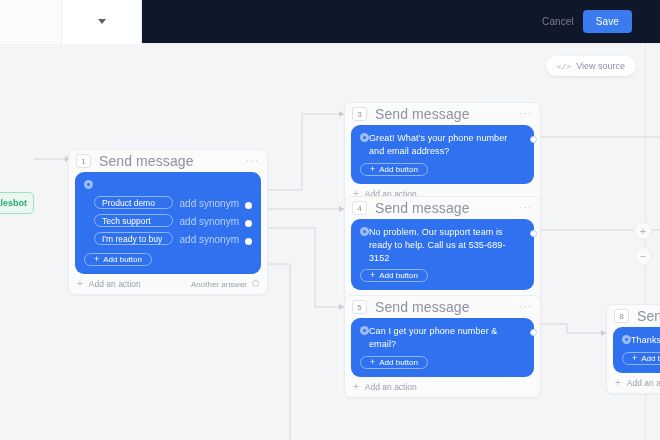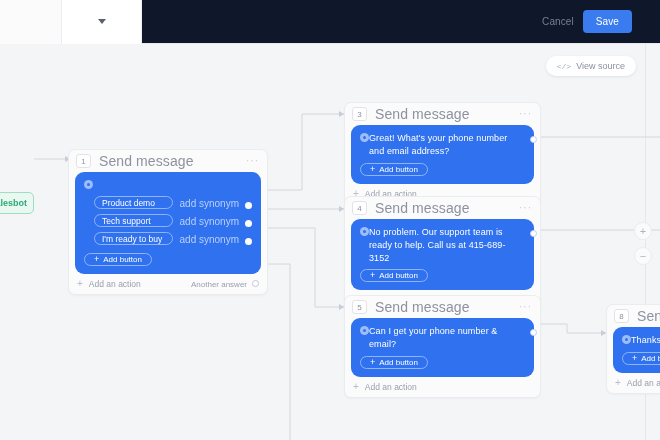--- a/index.html
+++ b/index.html
@@ -297,21 +297,21 @@
       <div class="card-head">
         <span class="badge">4</span>
         <span class="card-title">Send message</span>
         <span class="dots">···</span>
       </div>
       <div class="bubble">
         <div class="bubble-row">
           <span class="bot-ico">
               <i></i>
             </span>
-          <span class="bubble-text">No problem. Our support team is ready to help. Call us at 415-689-3152</span>
+          <span class="bubble-text">No problem. Our support team is ready to help. Call us at 535-689-3152</span>
         </div>
         <div class="addbtn">
           <span class="plus">+</span>
           <span>Add button</span>
         </div>
         <span class="bubble-dot"></span>
       </div>
       <div class="card-foot">
         <span class="plus">+</span>
         <span>Add an action</span>

